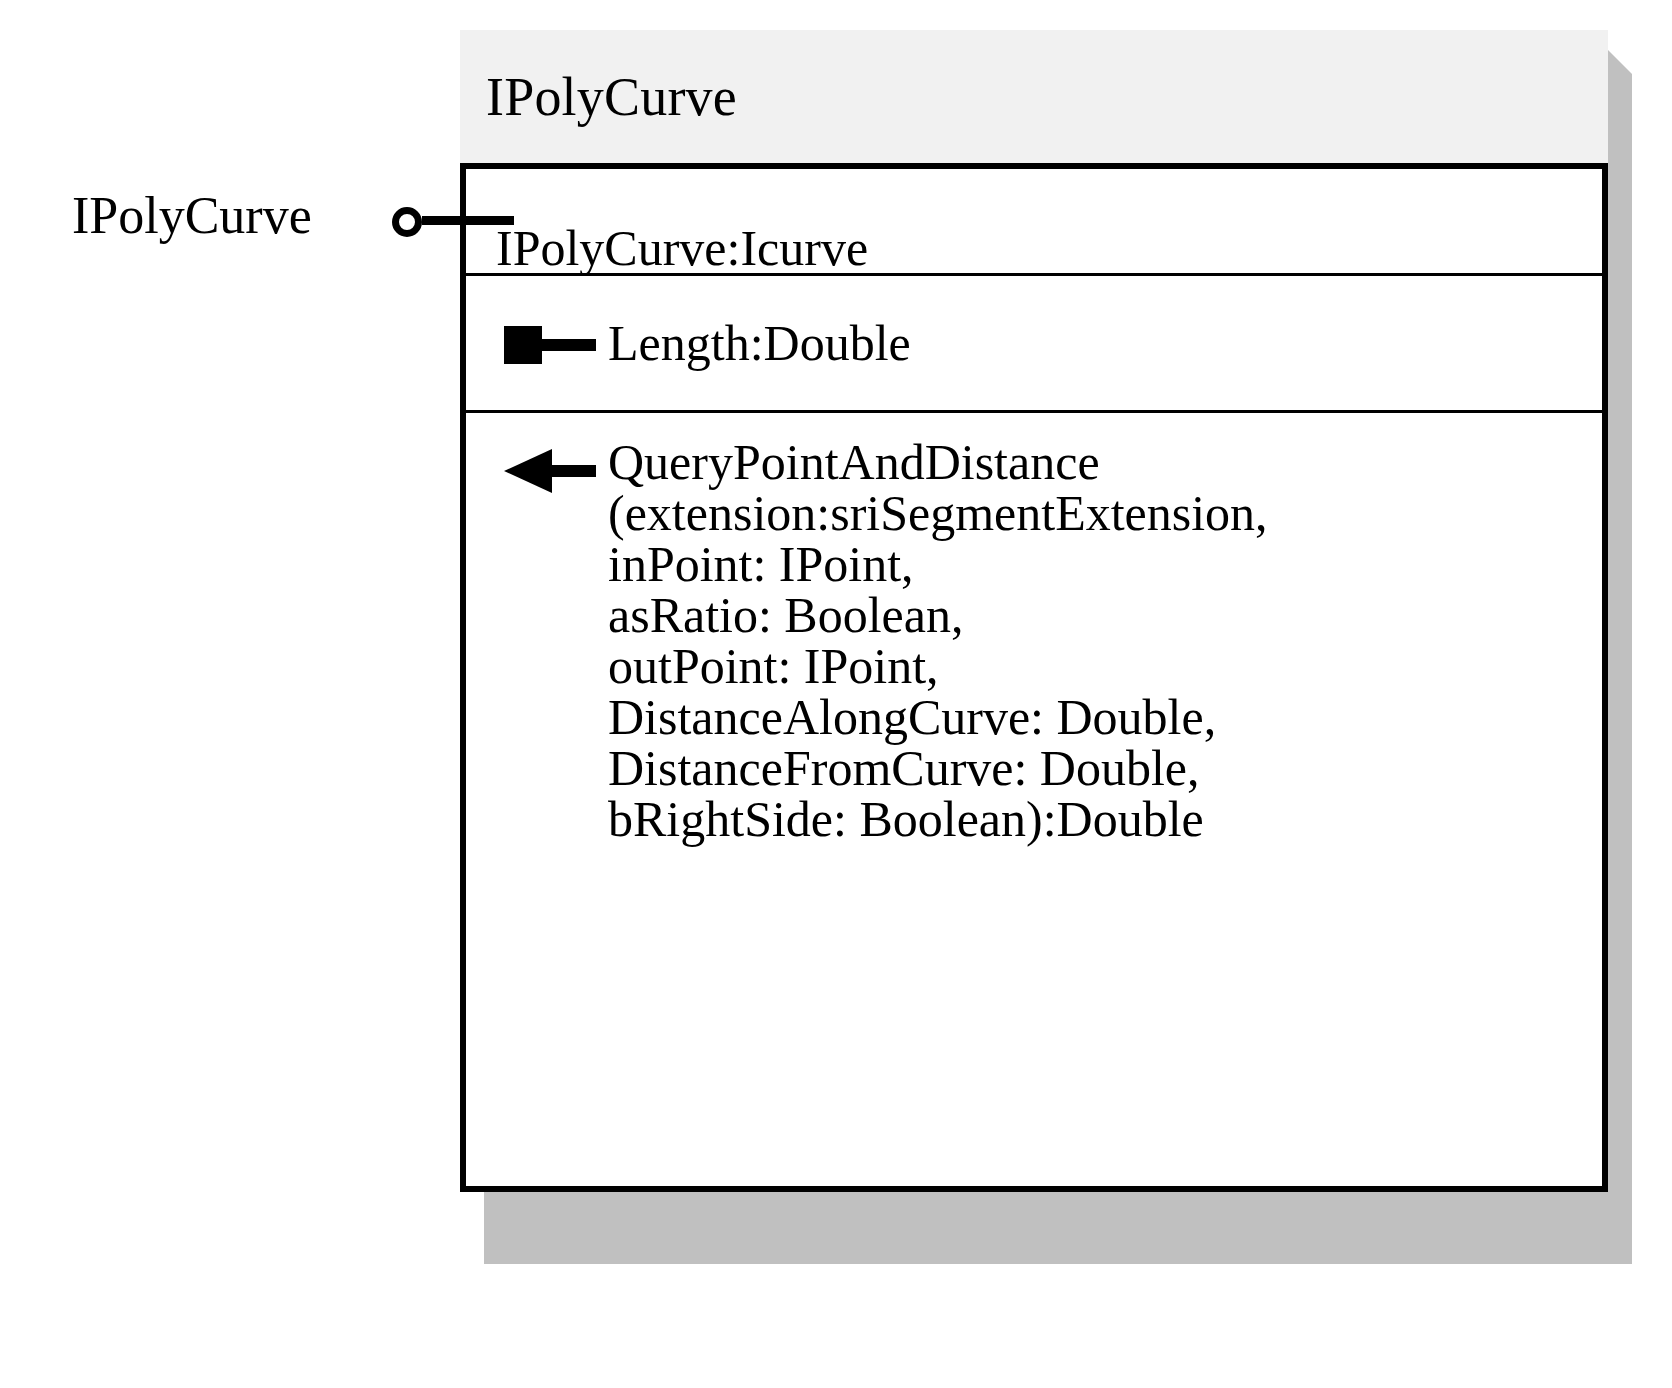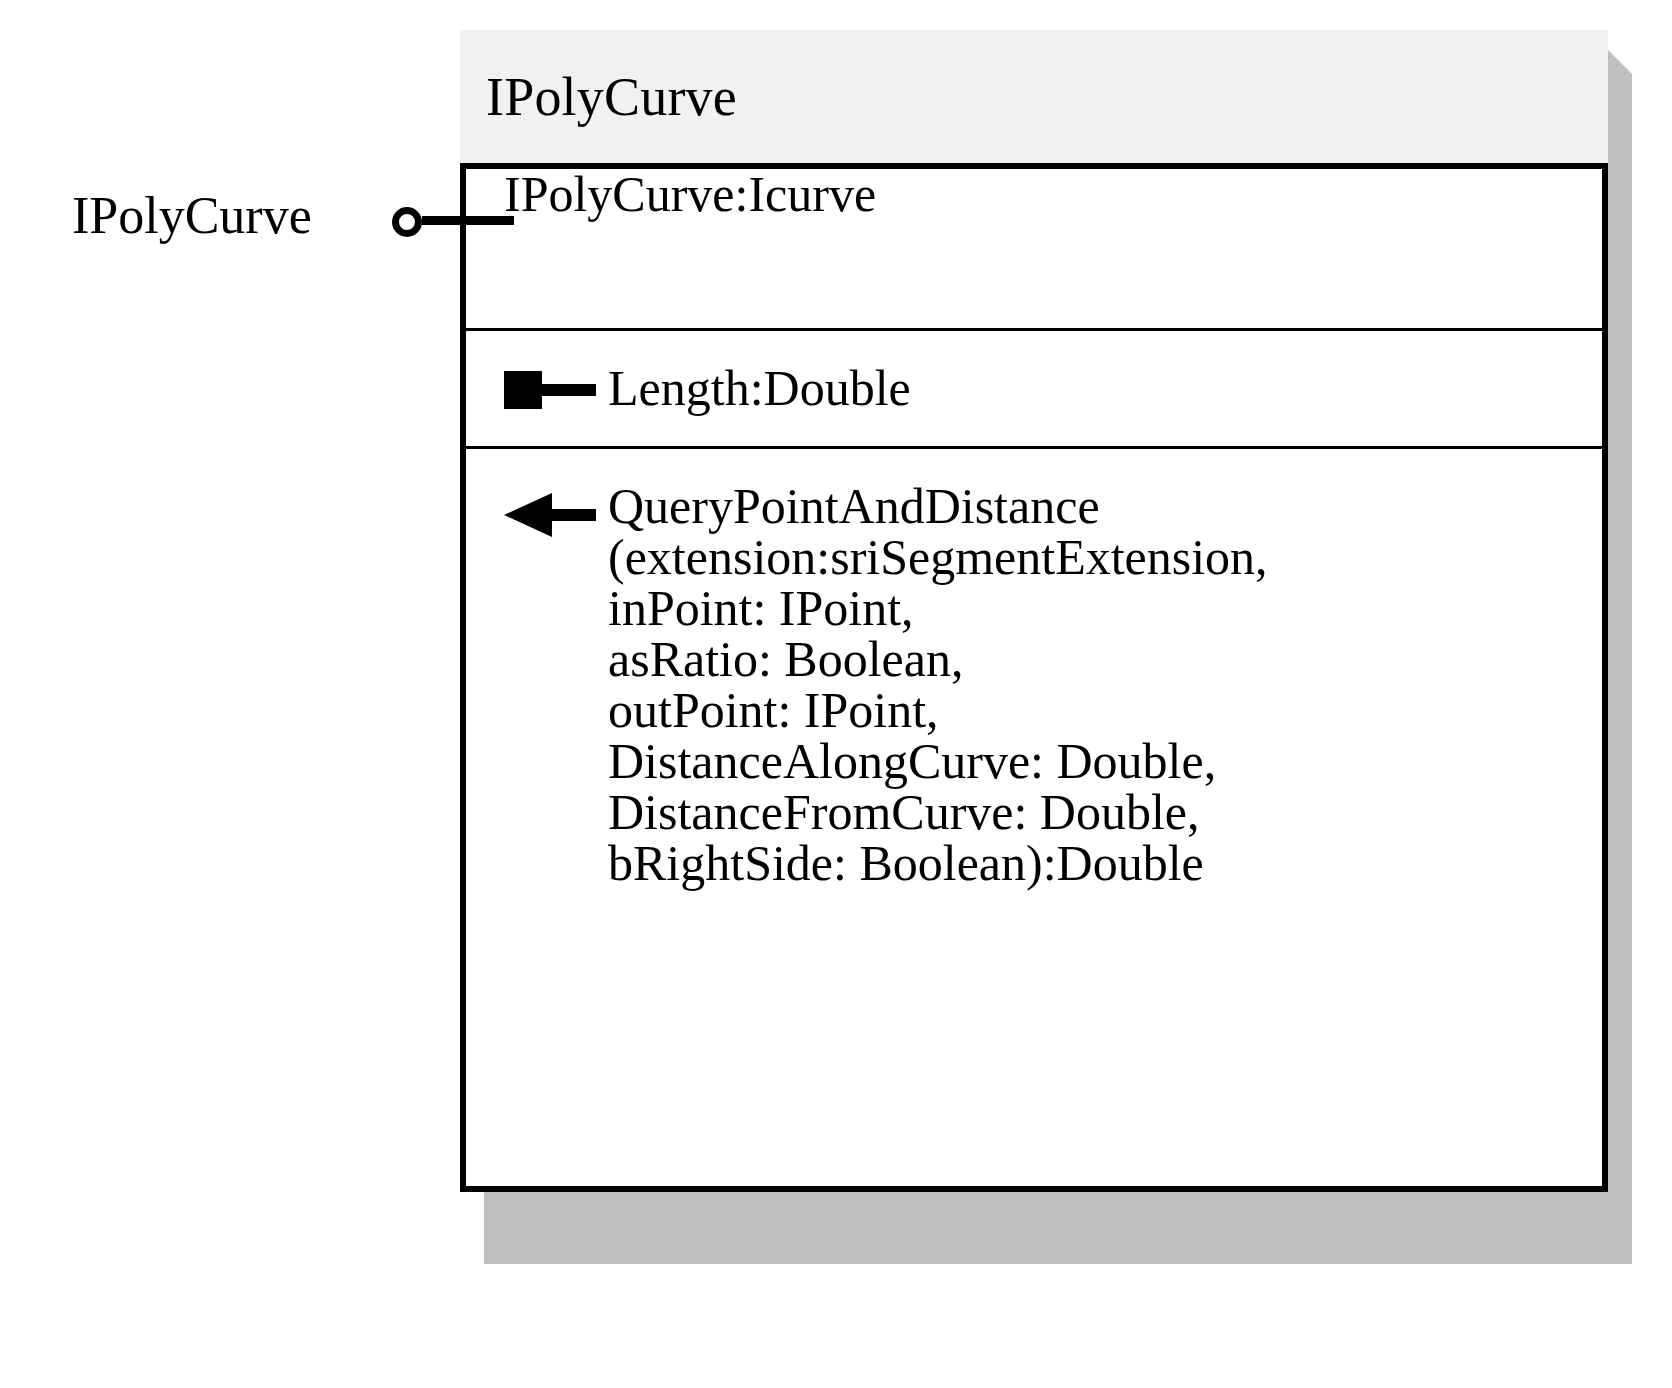--- a/index.html
+++ b/index.html
@@ -74,44 +74,44 @@
     position: relative;
     box-sizing: border-box;
     width: 100%;
   }
   .compartment + .compartment {
     border-top: 3px solid #000000;
   }
 
   
   .compartment-interfaces {
-    height: 159px;
-    display: flex;
-    align-items: flex-start;
-    padding-left: 38px;
+    height: 104px;
+    display: flex;
+    align-items: flex-end;
+    padding-left: 30px;
   }
   .interface-line {
     font-size: 50px;
     line-height: 1;
     white-space: nowrap;
   }
 
   
   .compartment-properties {
-    height: 118px;
+    height: 137px;
     display: flex;
     align-items: center;
     padding-left: 38px;
   }
 
   
   .compartment-methods {
     height: 745px;
     padding-left: 38px;
-    padding-top: 32px;
+    padding-top: 24px;
     box-sizing: border-box;
   }
 
   
   .member-row {
     display: flex;
     align-items: flex-start;
   }
   .member-icon {
     flex: 0 0 auto;

